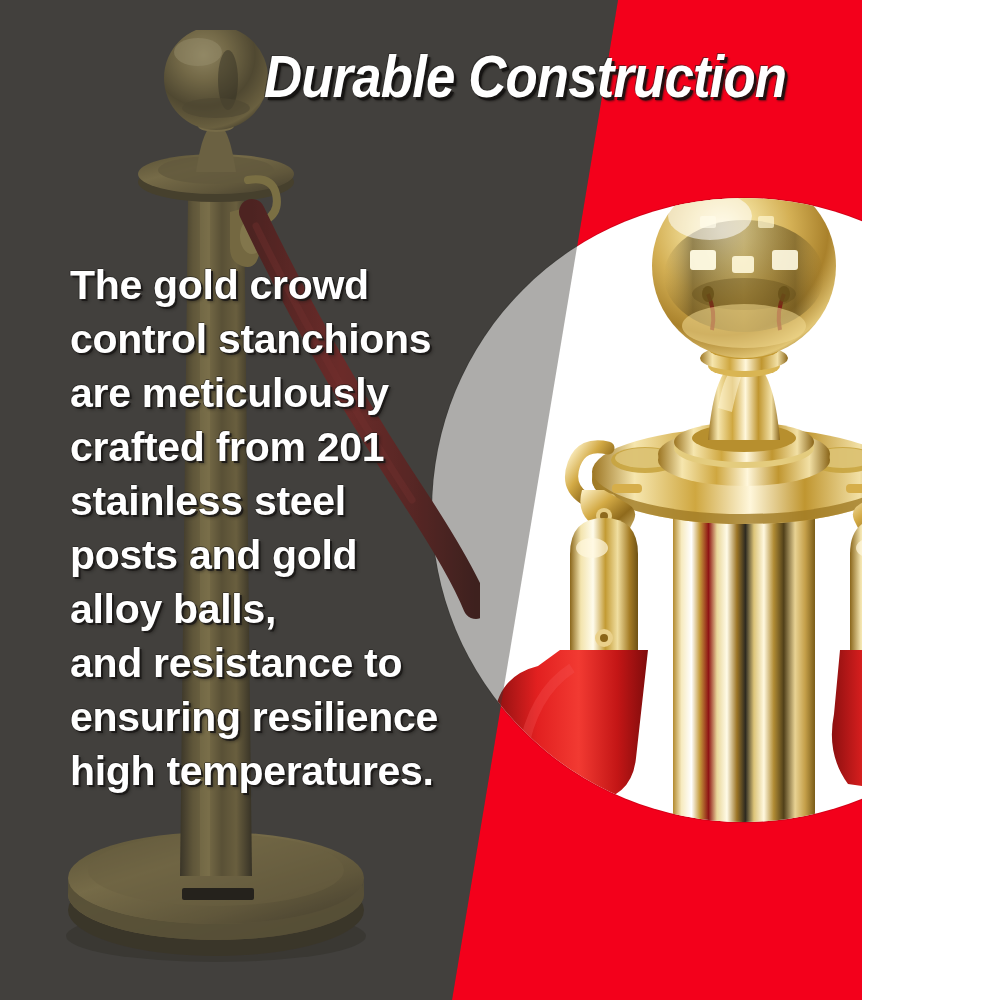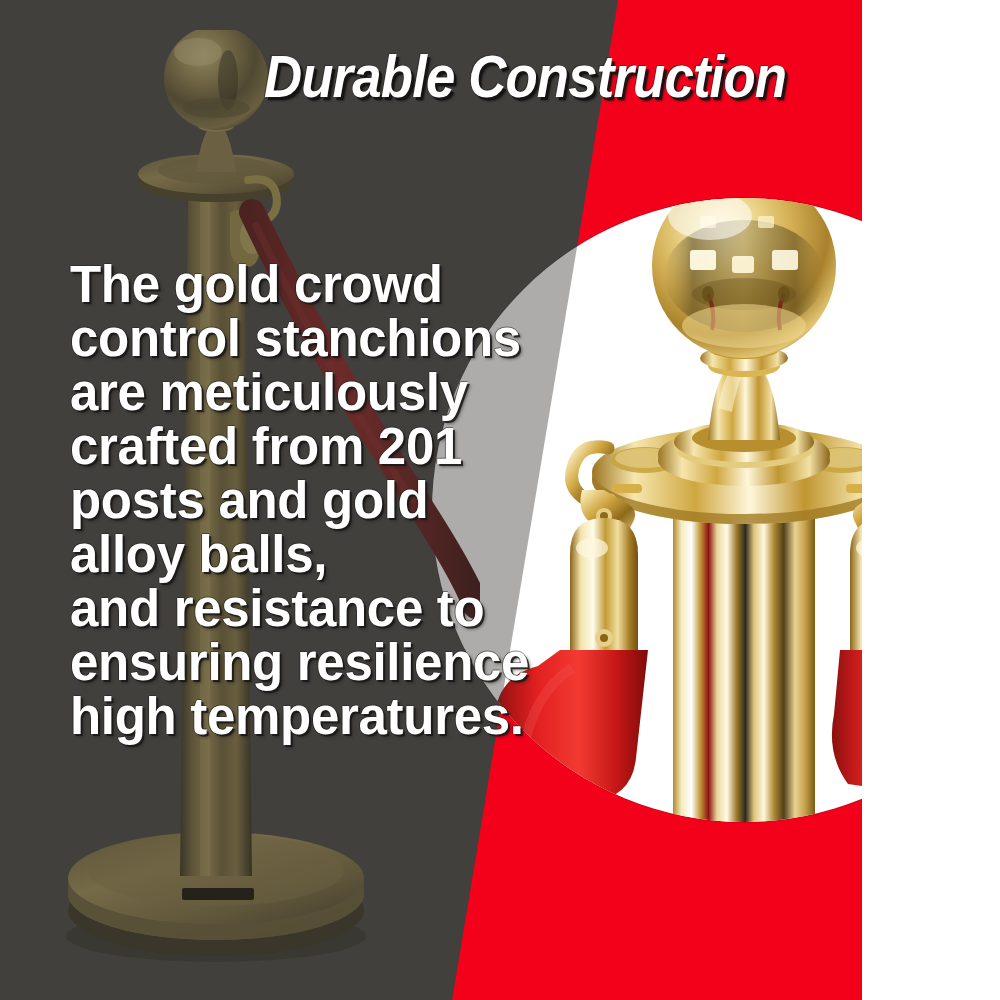--- a/index.html
+++ b/index.html
@@ -26,21 +26,21 @@
     letter-spacing:-1px;white-space:nowrap;
     transform:scaleX(.88);transform-origin:left top;
     text-shadow:
       3px 3px 0 rgba(20,18,16,.85),
       4px 4px 2px rgba(20,18,16,.55),
       -1px -1px 0 rgba(40,38,36,.6);
   }
   
   .body-copy{
     position:absolute;left:70px;top:258px;width:390px;
-    color:#ffffff;font-size:51px;line-height:54px;font-weight:bold;
+    color:#ffffff;font-size:41px;line-height:54px;font-weight:bold;
     letter-spacing:-.3px;
     text-shadow:
       2px 2px 0 rgba(26,24,22,.85),
       3px 3px 3px rgba(26,24,22,.45),
       -1px 0 0 rgba(30,28,26,.5),
       0 -1px 0 rgba(30,28,26,.5);
   }
   .body-copy .ln{display:block;white-space:nowrap;}
 </style>
 </head>
@@ -314,20 +314,21 @@
     </g>
   </svg>
 
   <div class="headline">Durable Construction</div>
 
   <div class="body-copy">
     <span class="ln">The gold crowd</span>
     <span class="ln">control stanchions</span>
     <span class="ln">are meticulously</span>
     <span class="ln">crafted from 201</span>
+    <span class="ln">stainless steel</span>
     <span class="ln">posts and gold</span>
     <span class="ln">alloy balls,</span>
     <span class="ln">and resistance to</span>
     <span class="ln">ensuring resilience</span>
     <span class="ln">high temperatures.</span>
   </div>
 
 </div>
 
 </body></html>

